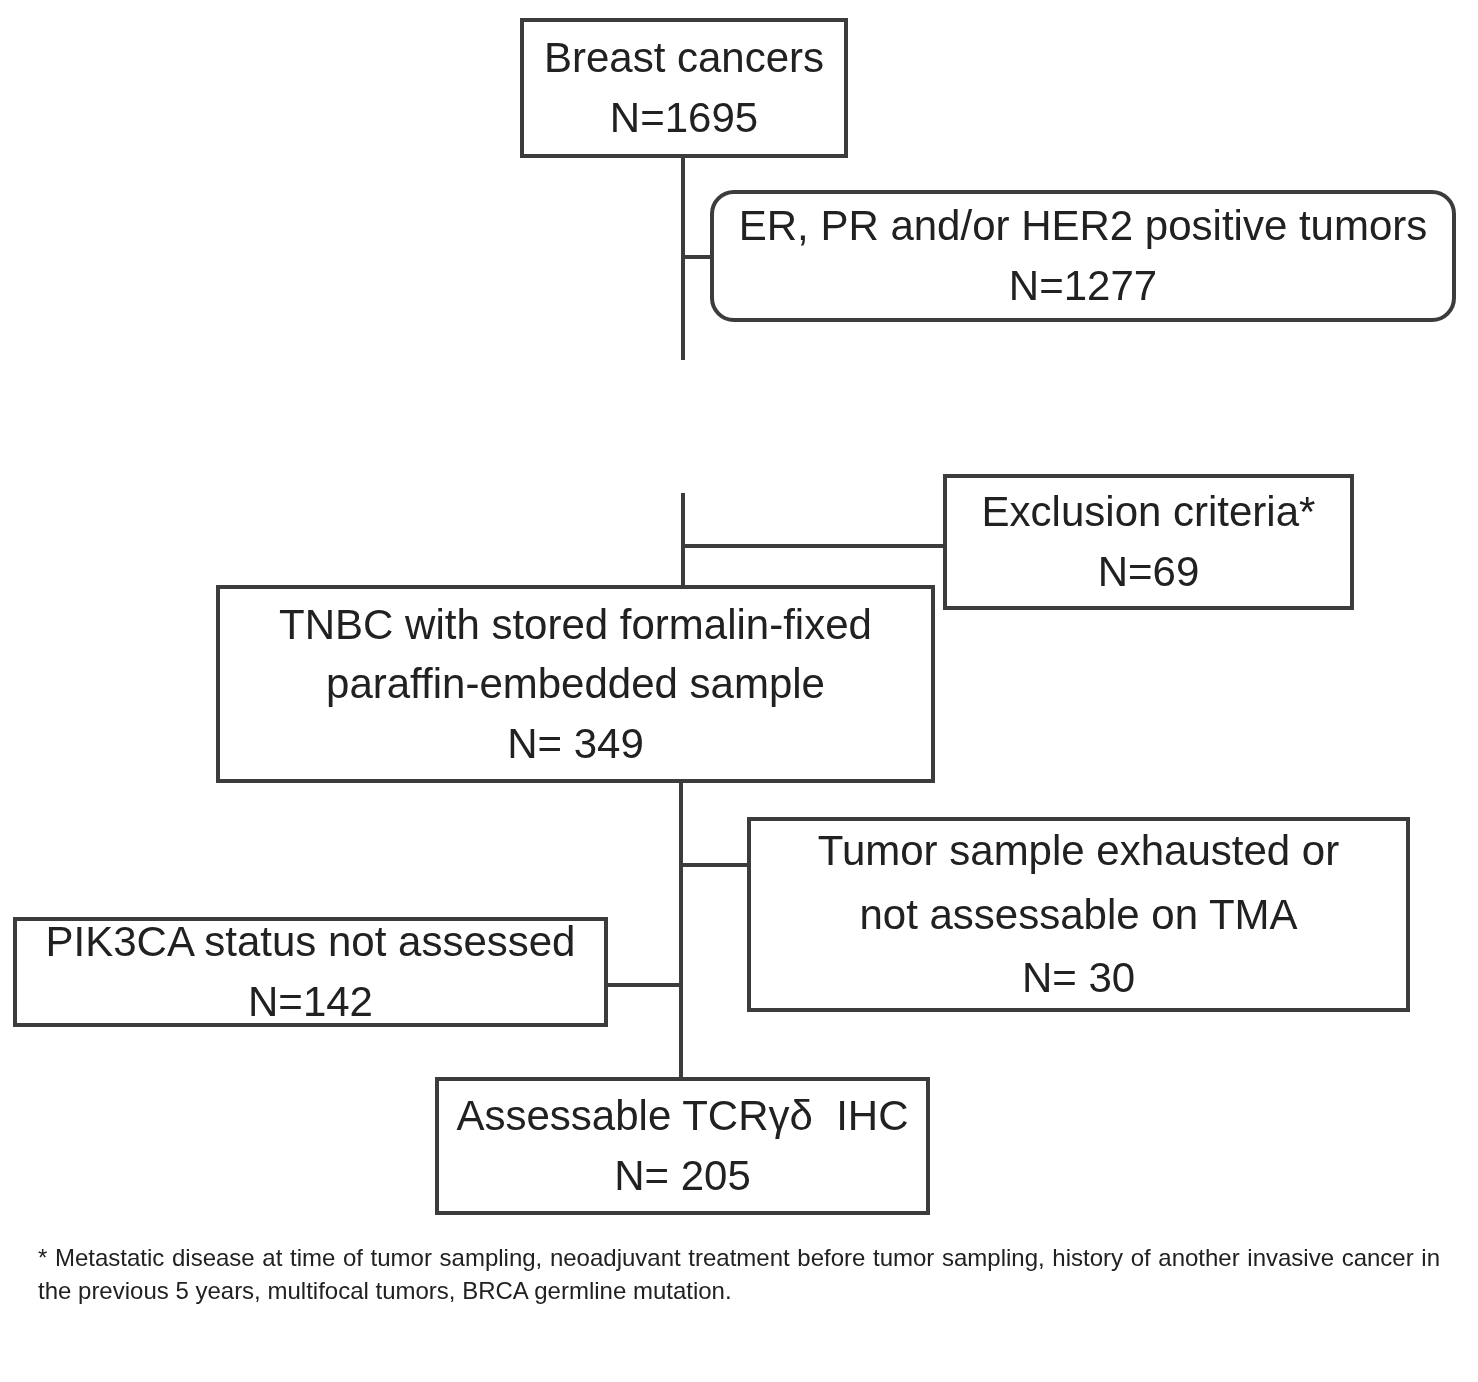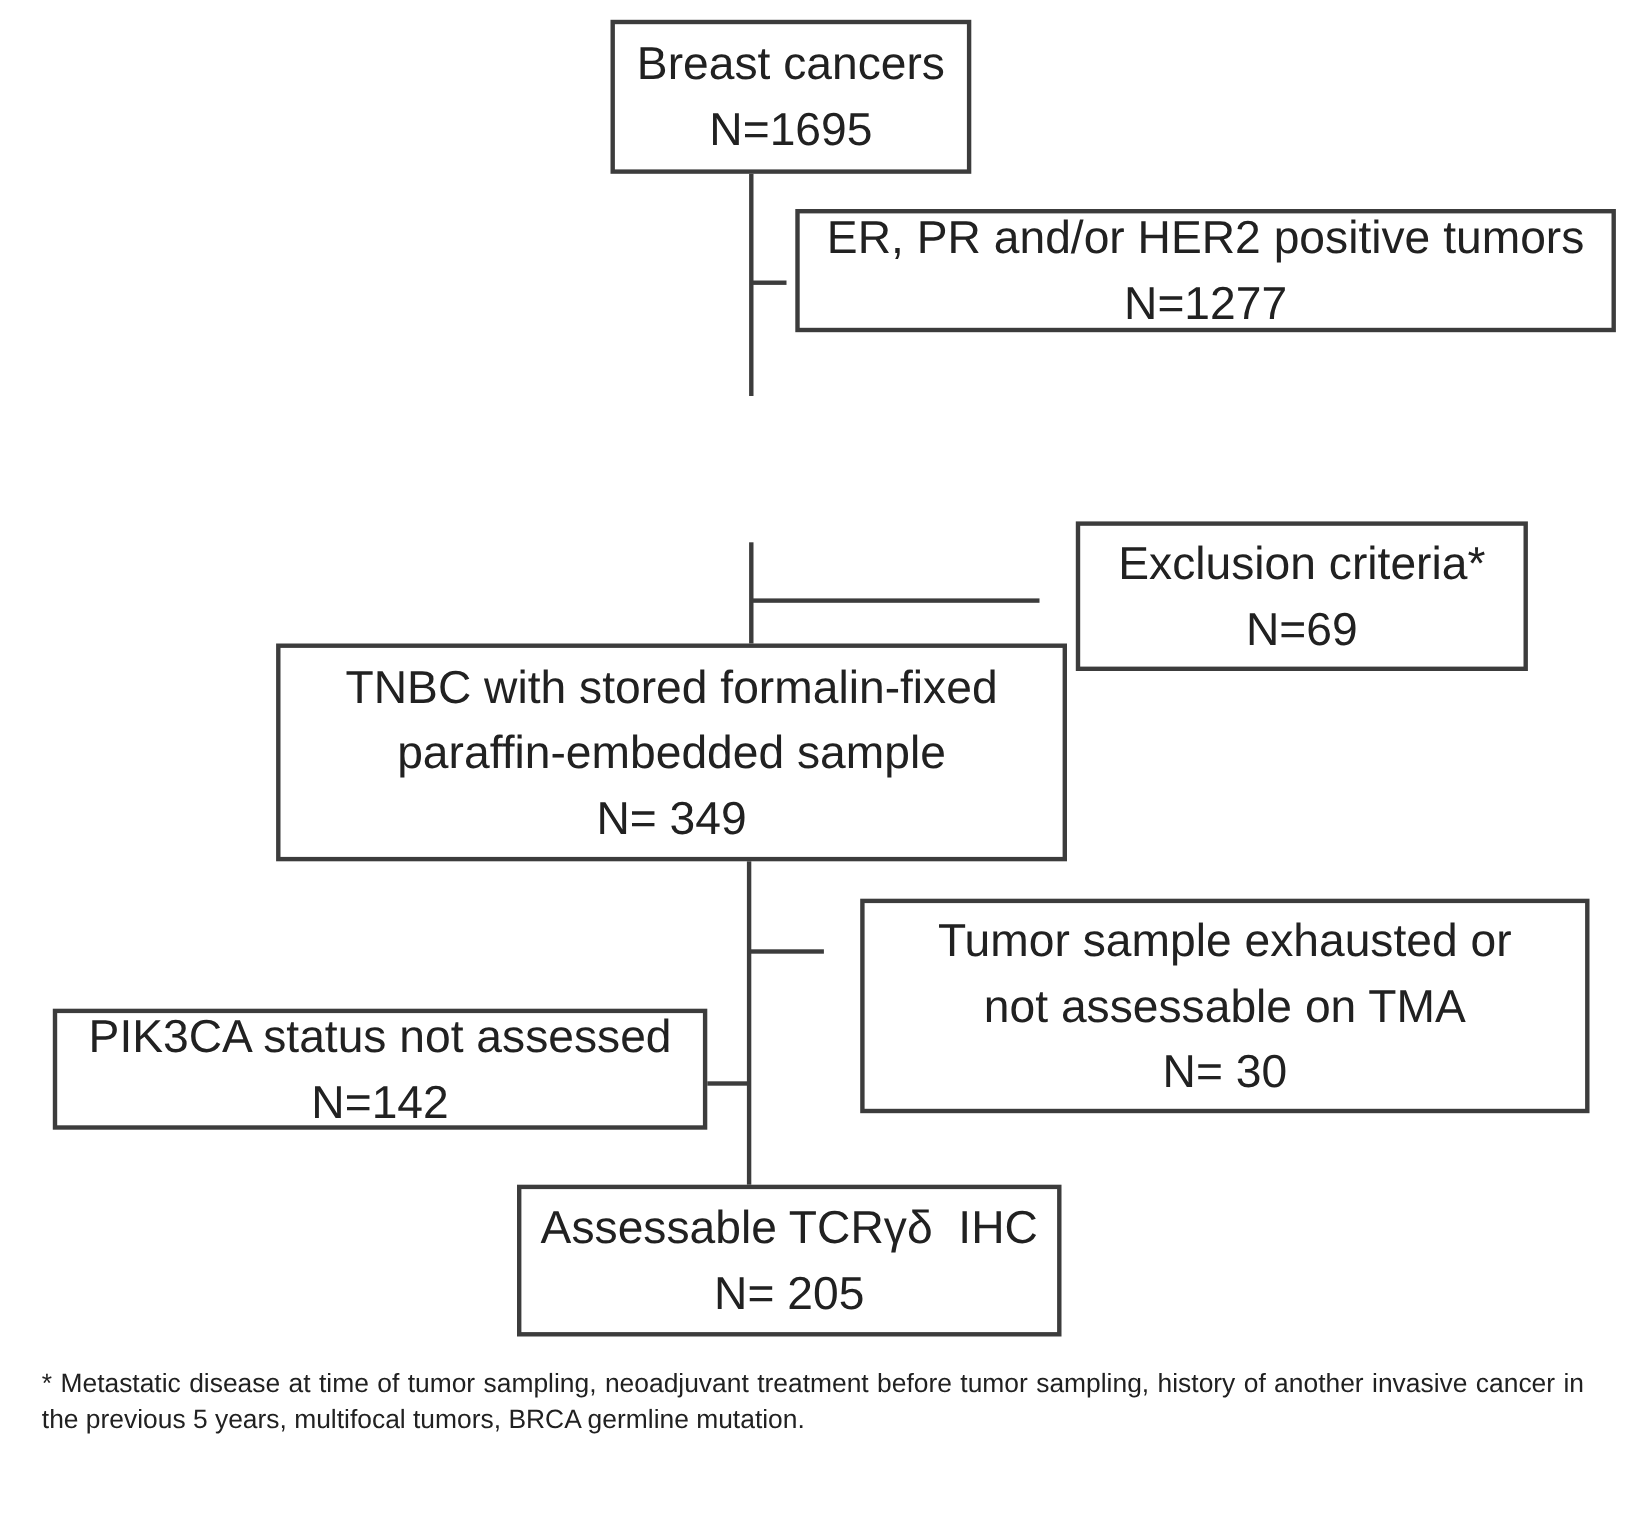--- a/index.html
+++ b/index.html
@@ -20,21 +20,20 @@
     position: absolute;
     box-sizing: border-box;
     background: #ffffff;
     border: 4px solid #3c3c3c;
     display: flex;
     flex-direction: column;
     justify-content: center;
     align-items: center;
     text-align: center;
     z-index: 2;
-    margin-left: 35px;
   }
   .bl {
     font-size: 42px;
     line-height: 1.42;
     color: #212121;
     white-space: pre-wrap;
   }
   .cline {
     position: absolute;
     background: #3c3c3c;
@@ -62,38 +61,38 @@
   <div class="cline" style="left:683px; top:544px; width:262px; height:4px;"></div>
   <div class="cline" style="left:679px; top:781px; width:4px; height:298px;"></div>
   <div class="cline" style="left:681px; top:863px; width:68px; height:4px;"></div>
   <div class="cline" style="left:606px; top:983px; width:75px; height:4px;"></div>
 
   <div class="box" style="left:520px; top:18px; width:328px; height:140px;">
     <div class="bl">Breast cancers</div>
     <div class="bl">N=1695</div>
   </div>
 
-  <div class="box" style="left:688px; top:190px; width:746px; height:112px;">
+  <div class="box" style="left:710px; top:190px; width:746px; height:132px;border-radius:24px;">
     <div class="bl">ER, PR and/or HER2 positive tumors</div>
     <div class="bl">N=1277</div>
   </div>
 
 
   <div class="box" style="left:943px; top:474px; width:411px; height:136px;">
     <div class="bl">Exclusion criteria*</div>
     <div class="bl">N=69</div>
   </div>
 
   <div class="box" style="left:216px; top:585px; width:719px; height:198px;">
     <div class="bl">TNBC with stored formalin-fixed</div>
     <div class="bl">paraffin-embedded sample</div>
     <div class="bl">N= 349</div>
   </div>
 
-  <div class="box" style="left:747px; top:817px; width:663px; height:195px;">
+  <div class="box" style="left:747px; top:817px; width:663px; height:195px;justify-content:space-between;">
     <div class="bl">Tumor sample exhausted or</div>
     <div class="bl">not assessable on TMA</div>
     <div class="bl">N= 30</div>
   </div>
 
   <div class="box" style="left:13px; top:917px; width:595px; height:110px;">
     <div class="bl">PIK3CA status not assessed</div>
     <div class="bl">N=142</div>
   </div>
 

